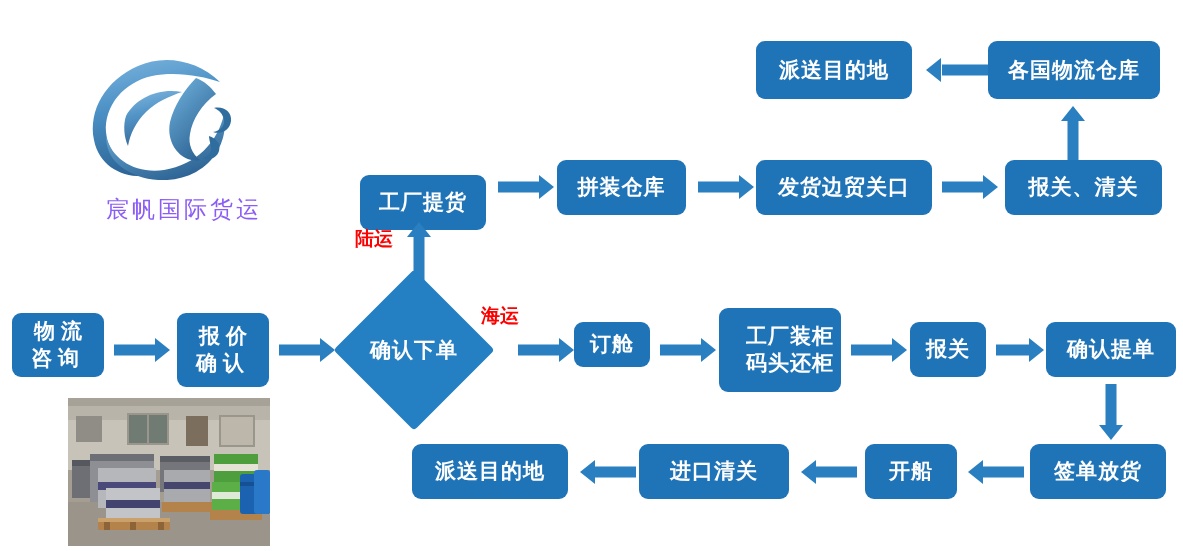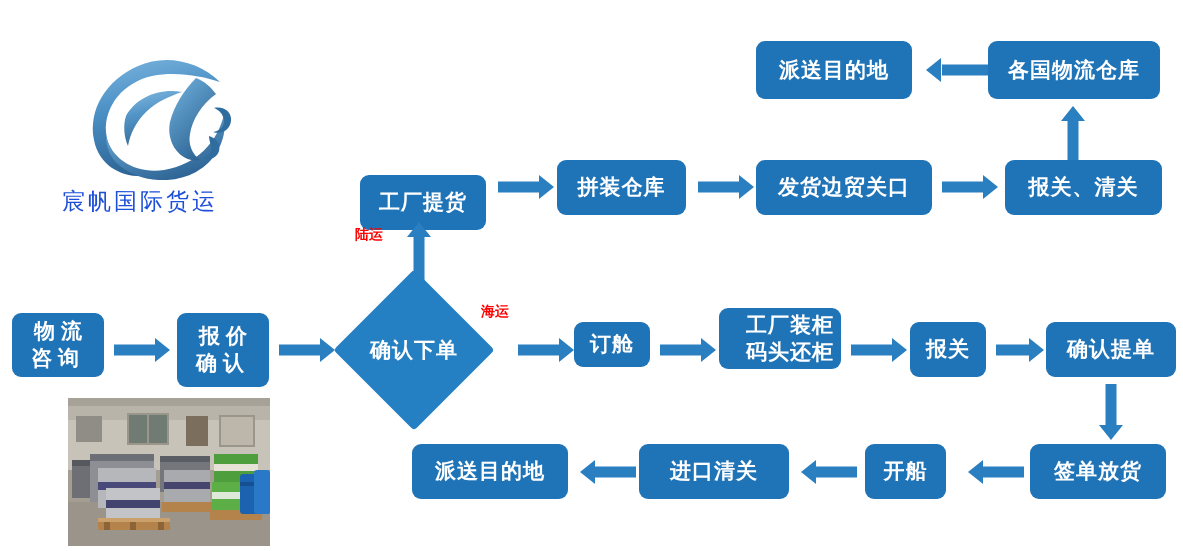--- a/index.html
+++ b/index.html
@@ -79,34 +79,34 @@
     border-left:12px solid transparent;
     border-right:12px solid transparent;
     border-top:15px solid #2a7fc0;
   }
 
   
   .mode-label{
     position:absolute;
     color:#fd0000;
     font-weight:700;
-    font-size:14px;
+    font-size:19px;
     letter-spacing:0px;
     white-space:nowrap;
     user-select:none;
   }
 
   
   #logo-block{position:absolute;left:62px;top:52px;width:200px;}
   #logo-mark{width:168px;height:128px;margin:0 auto;display:block;}
   #logo-text{
-    text-align:left;
-    margin-top:6px;
+    text-align:right;
+    margin-top:14px;
     font-size:23px;
-    color:#1d4ed8;
+    color:#8b5cf6;
     letter-spacing:3px;
     font-family:"DejaVu Sans","Liberation Sans",sans-serif;
   }
 
   
   #photo{
     position:absolute;left:68px;top:398px;width:202px;height:148px;
     overflow:hidden;background:#9b9288;
   }
   #photo svg{display:block;width:100%;height:100%;}
@@ -279,21 +279,21 @@
   </div>
   <div class="mode-label" style="left:481px;top:303px;">海运</div>
 
   <div class="node" style="left:574px;top:322px;width:76px;height:45px;">订舱</div>
 
   <div class="arrow right" style="left:660px;top:336px;width:56px;height:28px;">
     <span class="shaft" style="width:42px;"></span>
       <span class="head"></span>
   </div>
 
-  <div class="node stack" style="left:719px;top:308px;width:122px;height:61px;padding-left:20px;">工厂装柜
+  <div class="node stack" style="left:719px;top:308px;width:122px;height:84px;padding-left:20px;">工厂装柜
 码头还柜</div>
 
   <div class="arrow right" style="left:851px;top:336px;width:56px;height:28px;">
     <span class="shaft" style="width:42px;"></span>
       <span class="head"></span>
   </div>
 
   <div class="node" style="left:910px;top:322px;width:76px;height:55px;">报关</div>
 
   <div class="arrow right" style="left:996px;top:336px;width:48px;height:28px;">
@@ -315,21 +315,21 @@
       <span class="head"></span>
   </div>
 
   <div class="node" style="left:639px;top:444px;width:150px;height:55px;">进口清关</div>
 
   <div class="arrow left" style="left:801px;top:458px;width:56px;height:28px;">
     <span class="shaft" style="width:42px;"></span>
       <span class="head"></span>
   </div>
 
-  <div class="node" style="left:865px;top:444px;width:81px;height:55px;">开船</div>
+  <div class="node" style="left:865px;top:444px;width:92px;height:55px;">开船</div>
 
   <div class="arrow left" style="left:968px;top:458px;width:56px;height:28px;">
     <span class="shaft" style="width:42px;"></span>
       <span class="head"></span>
   </div>
 
   <div class="node" style="left:1030px;top:444px;width:136px;height:55px;">签单放货</div>
 
 </div>
 

